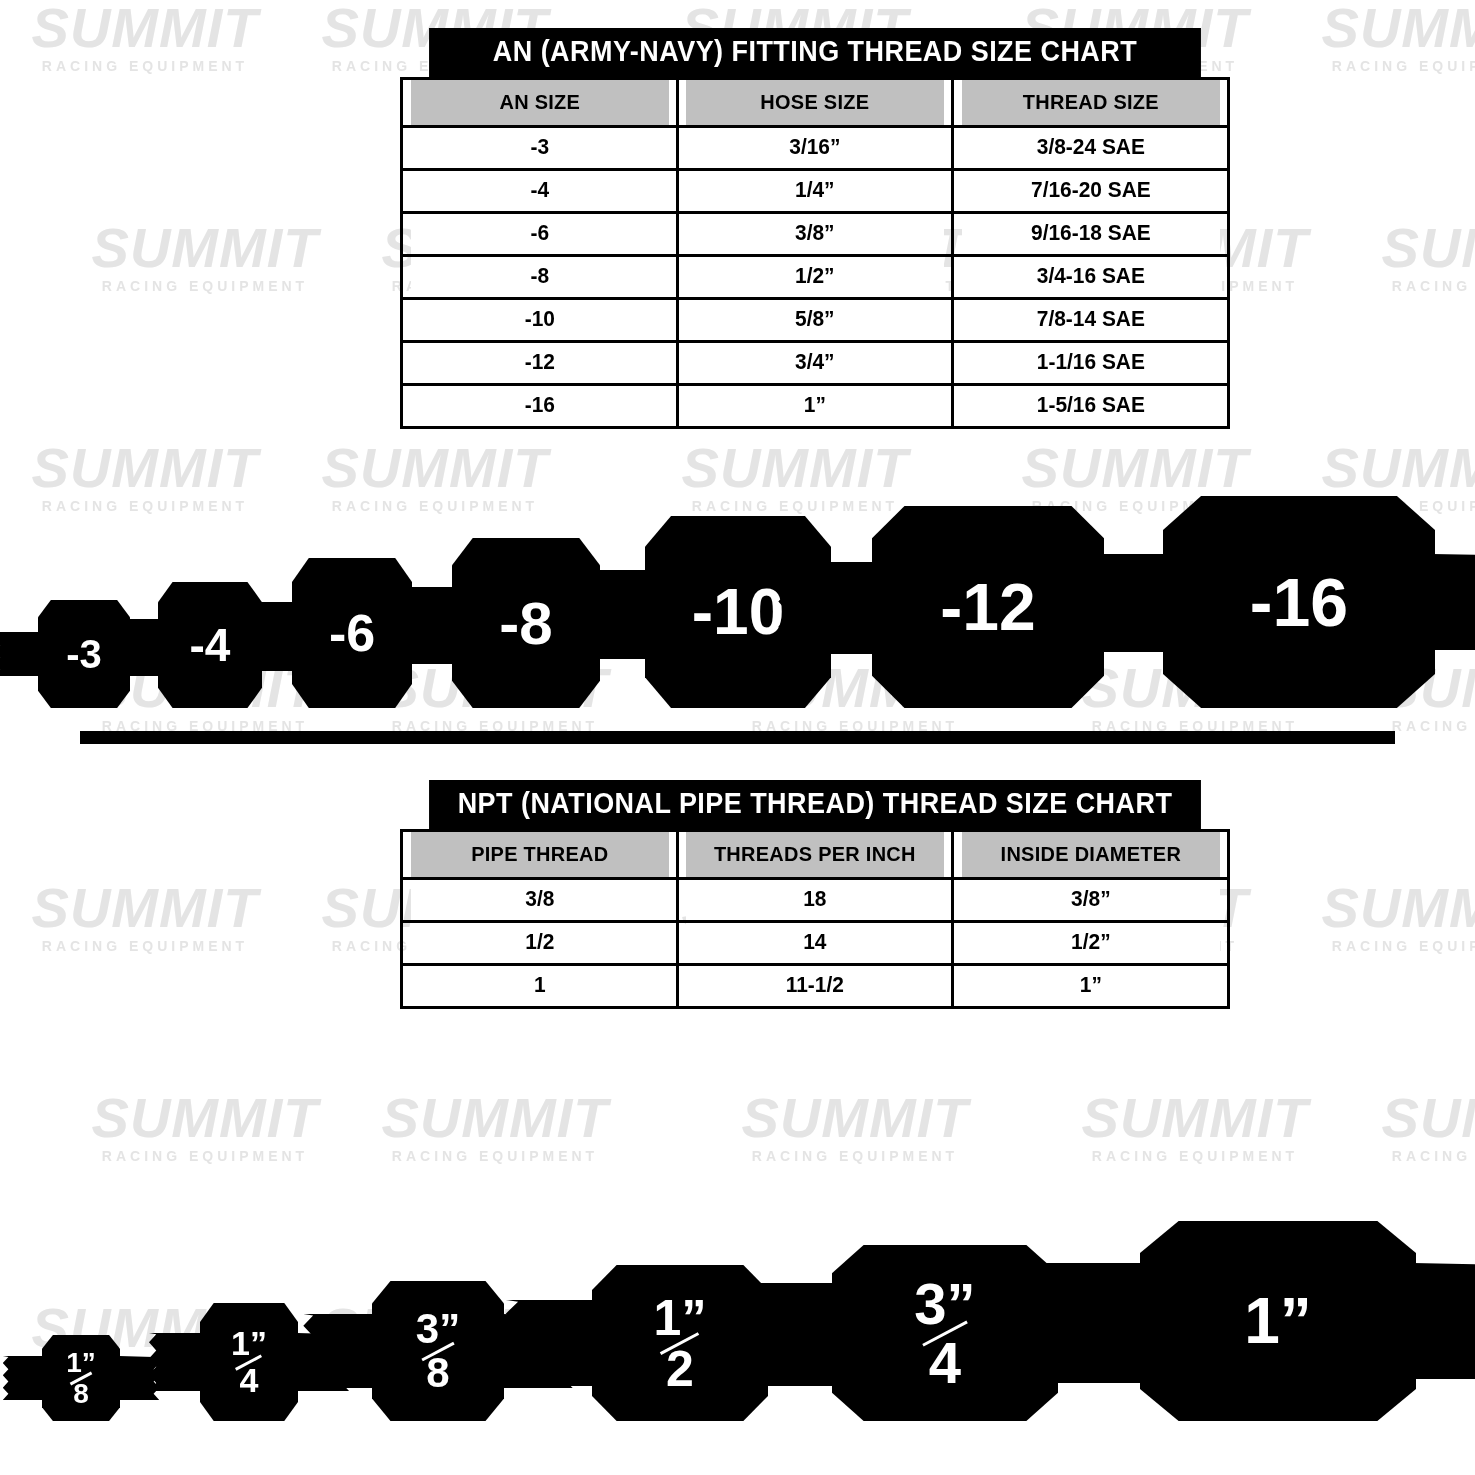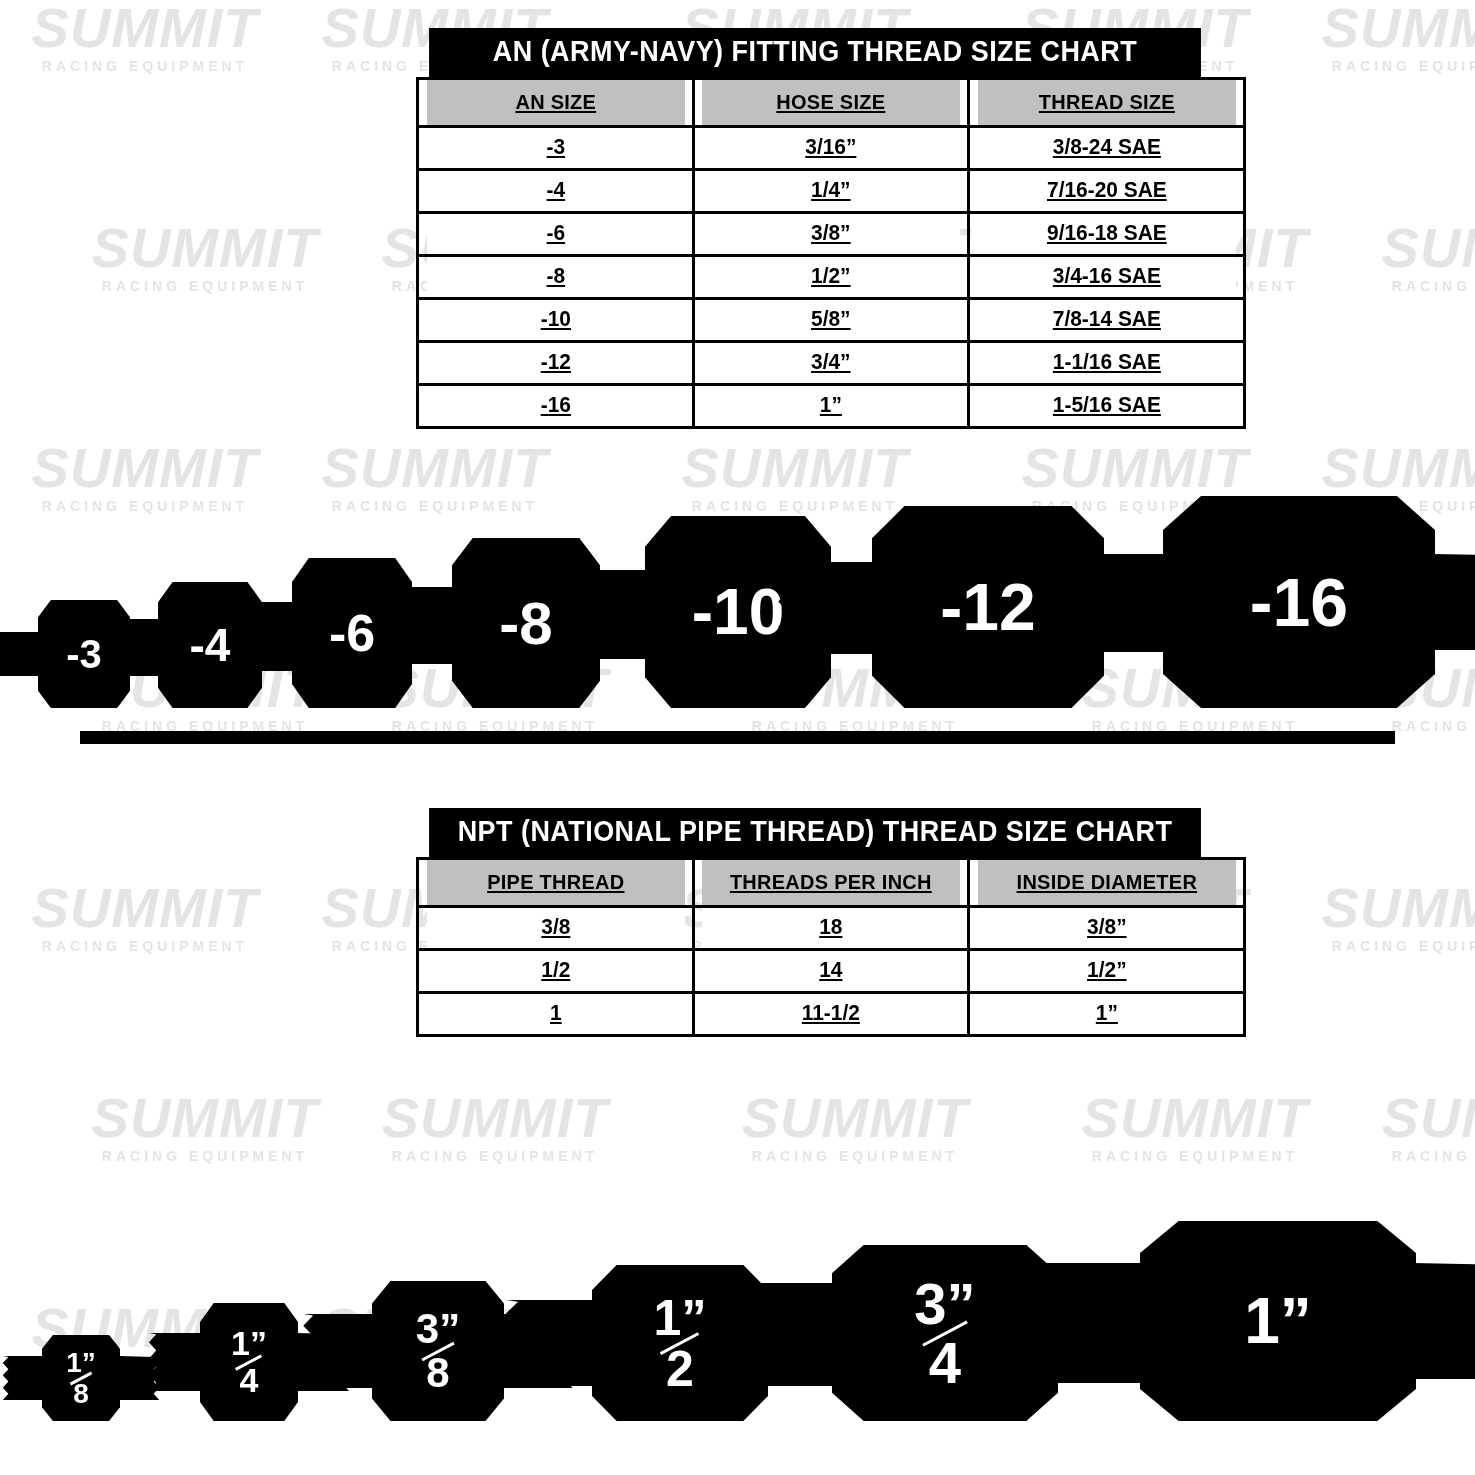--- a/index.html
+++ b/index.html
@@ -51,44 +51,42 @@
   #content {
     position: absolute;
     inset: 0;
     z-index: 2;
   }
 
   .chart-block {
     position: absolute;
     width: 830px;
     left: 400px;
-    text-decoration: underline;
   }
   #an-chart { top: 28px; }
-  #npt-chart { top: 808px; }
+  #npt-chart { top: 780px; }
 
   .chart-title {
     background: #000;
     color: #fff;
     text-align: center;
     font-family: "Liberation Sans", sans-serif;
     font-weight: bold;
     font-size: 29px;
     letter-spacing: 0.5px;
     padding: 9px 0 11px 0;
     line-height: 1;
     text-transform: uppercase;
     transform: scaleX(0.93);
   }
 
   table.size-table {
     border-collapse: collapse;
     width: 100%;
     table-layout: fixed;
-    margin-left: 16px;
   }
   table.size-table th,
   table.size-table td {
     border: 3px solid #000;
     text-align: center;
     font-family: "Liberation Sans", sans-serif;
     line-height: 1;
   }
   table.size-table th {
     background: #c0c0c0;

